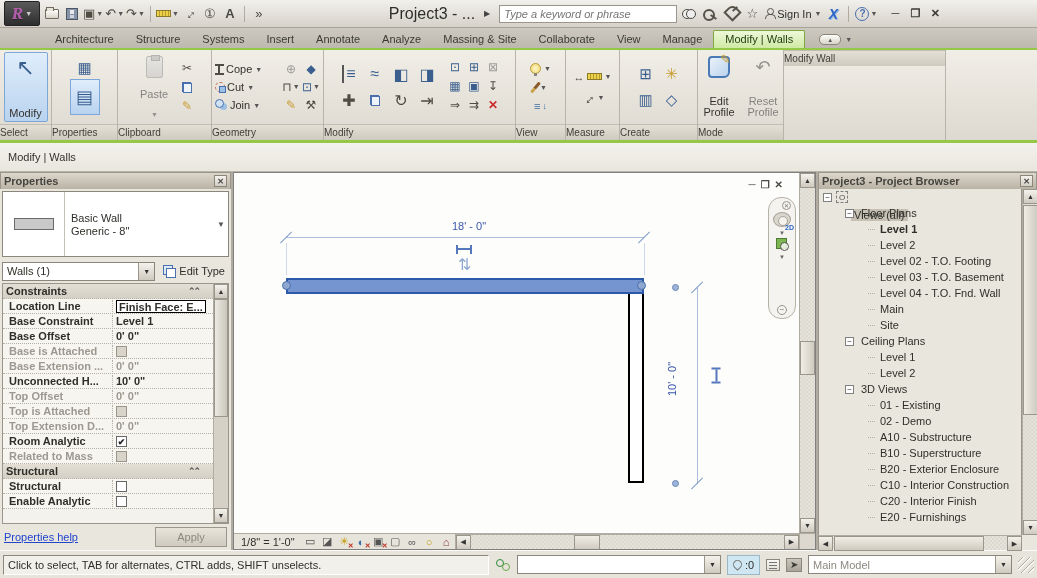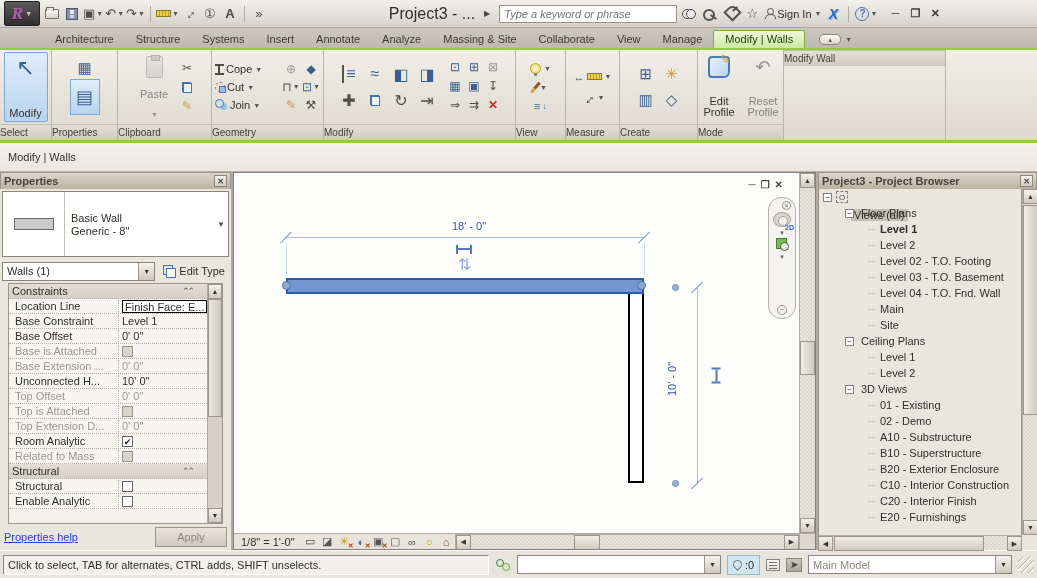--- a/index.html
+++ b/index.html
@@ -105,21 +105,21 @@
   .typesel .tinfo { flex:1; display:flex; flex-direction:column; justify-content:center; padding-left:6px; gap:1px; color:#2f2f2a; }
   .typesel .tdd { width:14px; display:flex; align-items:center; justify-content:center; color:#555; font-size:8px; }
   .selrow { height:24px; display:flex; align-items:center; padding:0 2px; gap:4px; }
   .combo { flex:1; height:19px; background:#fff; border:1px solid #8a867c; display:flex; align-items:center; }
   .combo .cval { flex:1; padding-left:4px; color:#2f2f2a; }
   .combo .cbtn { width:16px; height:17px; background:linear-gradient(#f4f2ec,#cfcabf); border-left:1px solid #9a968c; font-size:7px; color:#333; display:flex; align-items:center; justify-content:center; }
   .edittype { display:flex; align-items:center; gap:3px; padding:1px 4px; color:#2f2f2a; }
   .ic-tiles { position:relative; width:13px; height:13px; }
   .ic-tiles::before { content:""; position:absolute; left:0; top:0; width:8px; height:8px; border:1px solid #4a6fae; background:#dce9f7; }
   .ic-tiles::after { content:""; position:absolute; right:0; bottom:0; width:8px; height:8px; border:1px solid #4a6fae; background:#fff; }
-  .ptable { flex:1; background:#f4f2ec; border:1px solid #9a968c; margin:0 8px; display:flex; overflow:hidden; }
+  .ptable { flex:1; background:#f4f2ec; border:1px solid #9a968c; margin:0 2px; display:flex; overflow:hidden;font-weight:bold; }
   .prows { flex:1; overflow:hidden; }
   .prow { height:15px; display:flex; align-items:center; border-bottom:1px dotted #b5b1a7; background:#f7f5f0; }
   .prow .plbl { width:110px; padding-left:6px; color:#2f2f2a; white-space:nowrap; overflow:hidden; border-right:1px dotted #b5b1a7; }
   .prow .pval { flex:1; padding-left:3px; display:flex; align-items:center; color:#2f2f2a; white-space:nowrap; overflow:hidden; }
   .prow .chev { display:none; margin-left:auto; margin-right:14px; color:#555; font-size:9px; letter-spacing:-2px; }
   .prow.header { background:linear-gradient(#e3dfd5,#d5d0c5); }
   .prow.header .plbl { width:auto; border-right:none; padding-left:3px; }
   .prow.header .chev { display:block; }
   .prow .pcheck { display:none; width:11px; height:11px; border:1px solid #666; background:#fff; font-size:9px; line-height:10px; text-align:center; color:#222; }
   .prow.checkon .pcheck,.prow.checkoff .pcheck { display:block; }

